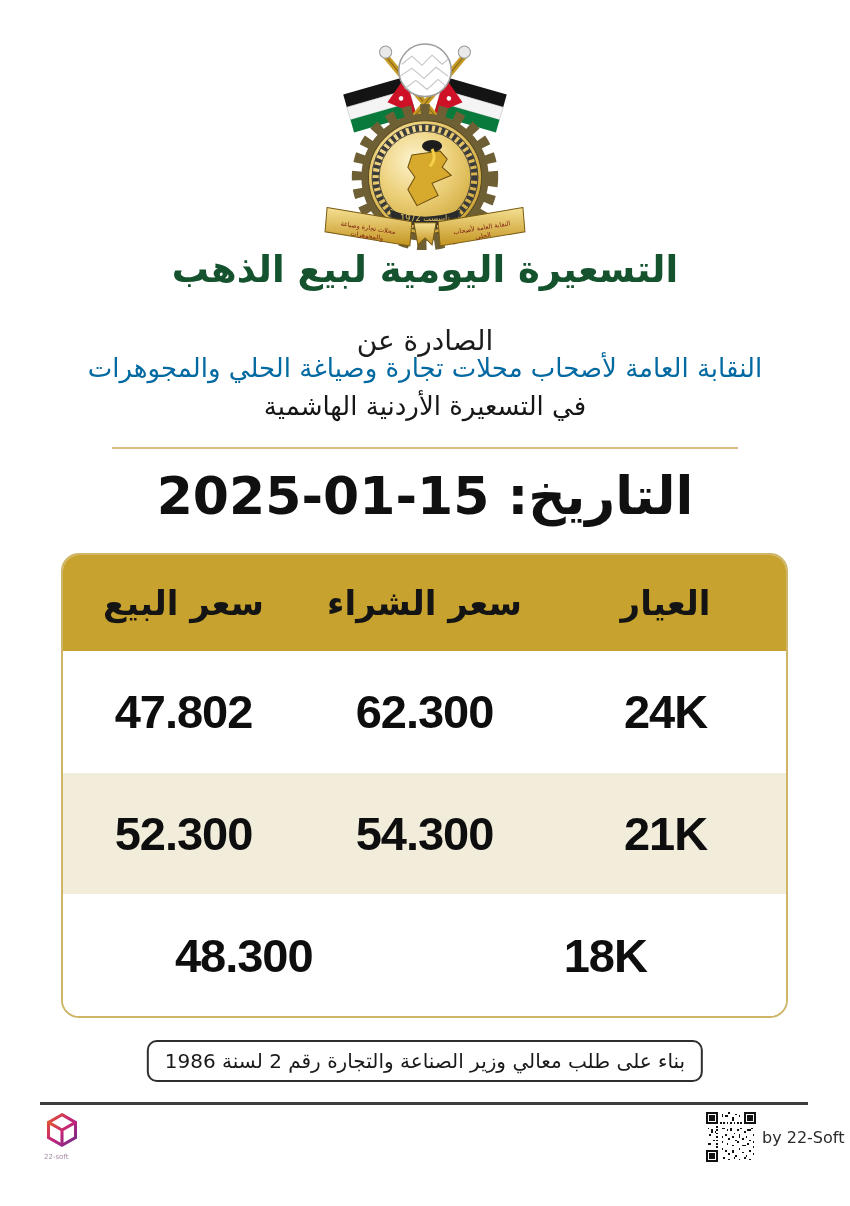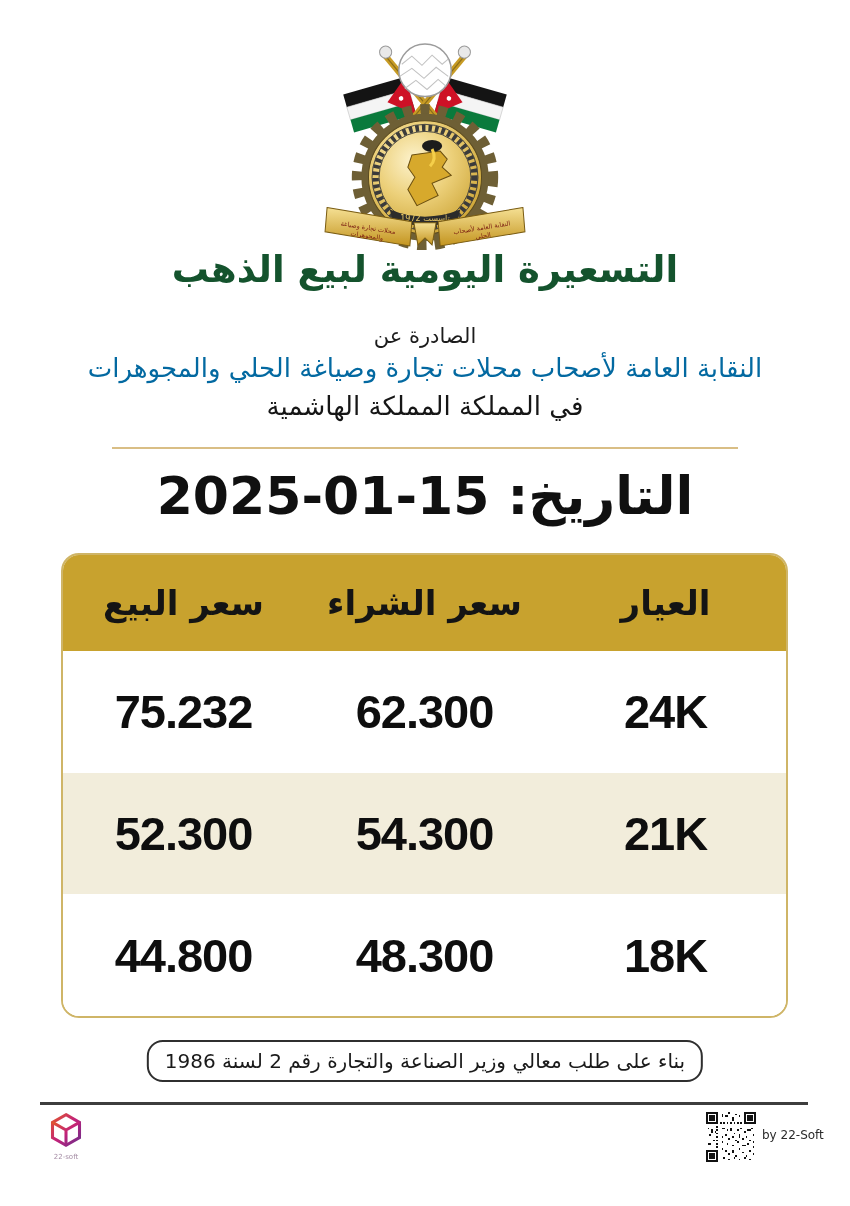--- a/index.html
+++ b/index.html
@@ -8,21 +8,21 @@
   .page{position:absolute;inset:0;background:#ffffff;}
 
   
   .emblem{position:absolute;top:38px;left:50%;transform:translateX(-50%);}
   svg text{font-family:"DejaVu Sans", sans-serif;}
 
   
   .title{position:absolute;top:248px;left:0;right:0;text-align:center;
          direction:rtl;font-size:37px;font-weight:bold;color:#14532d;}
   .issued{position:absolute;top:324px;left:0;right:0;text-align:center;
-          direction:rtl;font-size:21px;color:#1c1c1c;}
+          direction:rtl;font-size:28px;color:#1c1c1c;}
   .org{position:absolute;top:353px;left:0;right:0;text-align:center;
        direction:rtl;font-size:26px;color:#0369a1;}
   .country{position:absolute;top:391px;left:0;right:0;text-align:center;
            direction:rtl;font-size:26px;color:#161616;}
   .divider{position:absolute;top:447px;left:112px;width:626px;height:2px;}
   .date{position:absolute;top:466px;left:0;right:0;text-align:center;
         direction:rtl;font-size:52px;font-weight:bold;color:#101010;letter-spacing:0px;}
 
   
   .gold-table{position:absolute;top:553px;left:61px;width:727px;height:465px;
@@ -34,28 +34,28 @@
                font-size:34px;font-weight:bold;color:#141414;}
   .trow{flex:1;display:flex;background:#ffffff;}
   .trow.alt{background:#f2eddb;}
   .trow .cell{flex:1;display:flex;align-items:center;justify-content:center;
               font-family:"Liberation Sans", sans-serif;
               font-size:47px;font-weight:bold;color:#0e0e0e;letter-spacing:-1px;}
 
   
   .note{position:absolute;top:1040px;left:50%;transform:translateX(-50%);
         direction:rtl;white-space:nowrap;font-size:20px;color:#1a1a1a;
-        border:2px solid #2f2f2f;border-radius:16px;padding:7px 16px;background:#fff;}
+        border:2px solid #2f2f2f;border-radius:10px;padding:7px 16px;background:#fff;}
 
   
   .footer-line{position:absolute;top:1102px;left:40px;width:768px;height:3px;}
-  .cube-wrap{position:absolute;left:44px;top:1112px;width:44px;text-align:center;}
+  .cube-wrap{position:absolute;left:44px;top:1112px;width:44px;}
   .cube-brand{font-size:7px;color:#a58da5;margin-top:1px;}
   .qr{position:absolute;left:706px;top:1112px;width:50px;height:50px;}
-  .credit{position:absolute;left:762px;top:1128px;font-size:12px;color:#2a2a2a;
+  .credit{position:absolute;left:762px;top:1128px;font-size:16px;color:#2a2a2a;
           font-family:"DejaVu Sans", sans-serif;}
 </style>
 </head>
 <body>
 
 <div class="page">
 
   <div class="emblem">
     <svg width="212" height="212" viewBox="0 0 210 210">
       <defs>
@@ -135,44 +135,43 @@
           <text x="162" y="198" text-anchor="middle" font-size="6.4" fill="#7b1d12">الحلي</text>
         </g>
       </g>
       <polygon points="94,183 116,183 112,205 105,198 98,205" fill="url(#ribG)" stroke="#7a5c12" stroke-width="1"></polygon>
     </svg>
   </div>
 
   <div class="title">التسعيرة اليومية لبيع الذهب</div>
   <div class="issued">الصادرة عن</div>
   <div class="org">النقابة العامة لأصحاب محلات تجارة وصياغة الحلي والمجوهرات</div>
-  <div class="country">في المملكة المملكة الهاشمية</div>
+  <div class="country">في التسعيرة الأردنية الهاشمية</div>
   <div class="divider" style="background:#d9be85;"></div>
   <div class="date">التاريخ: 15-01-2025</div>
 
   <div class="gold-table">
     <div class="thead" style="background:#c8a22e;">
       <div class="cell">العيار</div>
       <div class="cell">سعر الشراء</div>
       <div class="cell">سعر البيع</div>
     </div>
     <div class="trow">
       <div class="cell">24K</div>
       <div class="cell">62.300</div>
-      <div class="cell">75.232</div>
+      <div class="cell">47.802</div>
     </div>
     <div class="trow alt">
       <div class="cell">21K</div>
       <div class="cell">54.300</div>
       <div class="cell">52.300</div>
     </div>
     <div class="trow">
       <div class="cell">18K</div>
       <div class="cell">48.300</div>
-      <div class="cell">44.800</div>
     </div>
   </div>
 
   <div class="note">بناء على طلب معالي وزير الصناعة والتجارة رقم 2 لسنة 1986</div>
 
   <div class="footer-line" style="background:#3d3d3d;"></div>
 
   <div class="cube-wrap">
     <svg width="36" height="36" viewBox="0 0 40 40">
       <defs>

